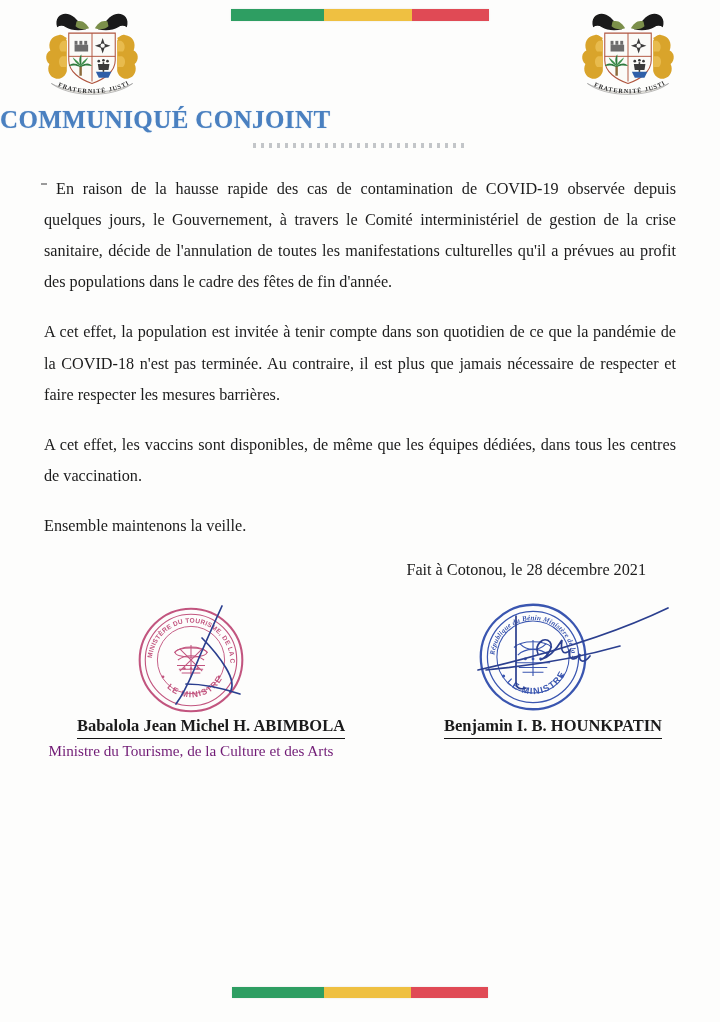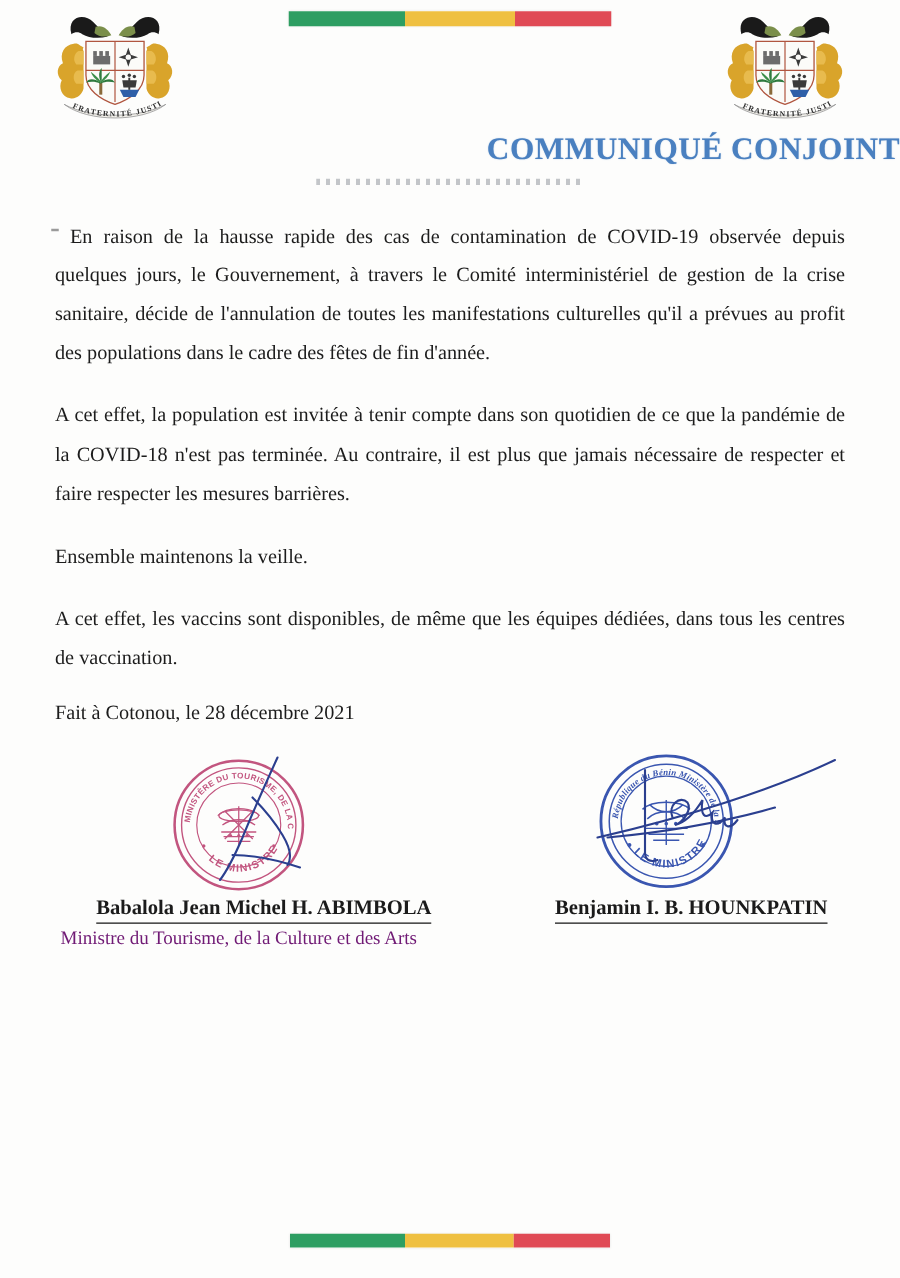--- a/index.html
+++ b/index.html
@@ -51,21 +51,21 @@
   .flag-bar.footer-bar {
     position: absolute;
     top: auto;
     bottom: 24px;
     height: 11px;
     width: 256px;
   }
 
   
   .title-block {
-    text-align: right;
+    text-align: left;
     margin-top: 6px;
   }
   .doc-title {
     font-family: "Liberation Serif", "DejaVu Serif", serif;
     font-weight: bold;
     font-size: 25px;
     letter-spacing: .4px;
     color: #4a80c0;
     margin: 0;
     text-shadow: 0 0 1px rgba(74,128,192,.45);
@@ -99,21 +99,21 @@
     font-size: 16.2px;
     line-height: 1.92;
     text-align: justify;
     text-justify: inter-word;
     color: #1c1c1c;
   }
   p.para.indent { text-indent: 12px; }
 
   .date-line {
     margin: 16px 30px 0 0;
-    text-align: left;
+    text-align: right;
     font-size: 16.2px;
     color: #1c1c1c;
   }
 
   
   .signatures {
     margin-top: 18px;
     display: flex;
     justify-content: space-between;
     padding: 0 22px 0 26px;
@@ -308,22 +308,22 @@
 <div class="title-block">
   <h1 class="doc-title">COMMUNIQUÉ CONJOINT</h1>
   <div class="title-rule"></div>
 </div>
 
 <div class="doc-body">
   <span class="margin-mark"></span>
 
   <p class="para indent">En raison de la hausse rapide des cas de contamination de COVID-19 observée depuis quelques jours, le Gouvernement, à travers le Comité interministériel de gestion de la crise sanitaire, décide de l'annulation de toutes les manifestations culturelles qu'il a prévues au profit des populations dans le cadre des fêtes de fin d'année.</p>
   <p class="para">A cet effet, la population est invitée à tenir compte dans son quotidien de ce que la pandémie de la COVID-18 n'est pas terminée. Au contraire, il est plus que jamais nécessaire de respecter et faire respecter les mesures barrières.</p>
+  <p class="para">A cet effet, les vaccins sont disponibles, de même que les équipes dédiées, dans tous les centres de vaccination.</p>
   <p class="para">Ensemble maintenons la veille.</p>
-  <p class="para">A cet effet, les vaccins sont disponibles, de même que les équipes dédiées, dans tous les centres de vaccination.</p>
 
   <div class="date-line">Fait à Cotonou, le 28 décembre 2021</div>
 </div>
 
 <div class="signatures">
 
   <div class="sig-block left">
     <div class="stamp-area">
       <div class="stamp">
         <svg viewBox="0 0 120 120" aria-hidden="true">

